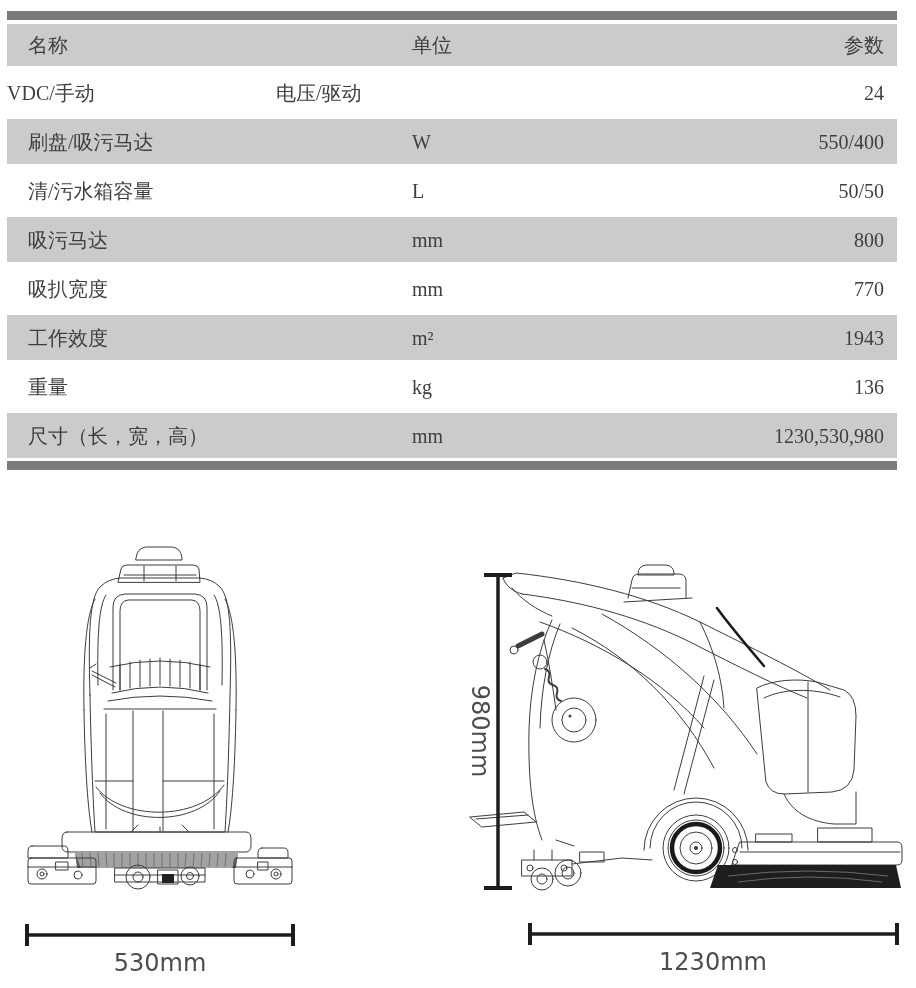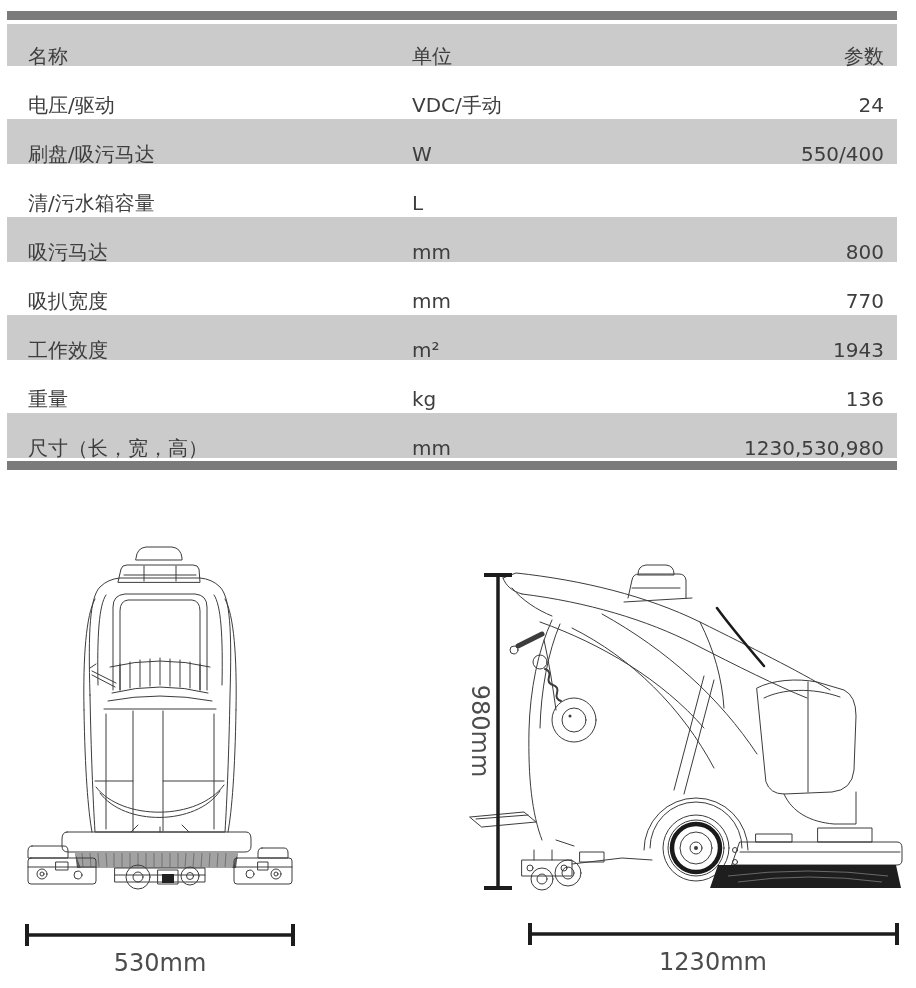--- a/index.html
+++ b/index.html
@@ -4,21 +4,21 @@
 <style>
   html,body{margin:0;padding:0;}
   body{
     width:916px;height:988px;position:relative;background:#ffffff;overflow:hidden;
     font-family:"DejaVu Sans","Liberation Sans",sans-serif;
   }
   .hbar{position:absolute;left:7px;width:890px;height:9px;background:#7b7b7b;}
   #bar-top{top:11px;}
   #bar-bottom{top:461px;}
   .spec{position:absolute;left:7px;top:24px;width:890px;display:flex;flex-direction:column;gap:4px;}
-  .trow{display:flex;align-items:flex-end;height:45px;background:#ffffff;}
+  .trow{display:flex;align-items:center;height:45px;background:#ffffff;font-family:Liberation Serif, serif;}
   .trow.head{height:42px;}
   .trow.head,.trow.alt{background:#cbcbcb;}
   .cell{font-size:20px;color:#3e3e3e;line-height:1;}
   .c1{width:405px;padding-left:21px;box-sizing:border-box;}
   .c2{width:248px;}
   .c3{flex:1;text-align:right;padding-right:13px;}
   .figs{position:absolute;left:0;top:474px;width:916px;height:514px;}
   svg{position:absolute;display:block;}
   #front-view{left:20px;top:71px;}   
   #side-view{left:452px;top:84px;}   
@@ -31,32 +31,33 @@
 
 <div class="hbar" id="bar-top"></div>
 
 <div class="spec">
   <div class="trow head">
     <div class="cell c1">名称</div>
     <div class="cell c2">单位</div>
     <div class="cell c3">参数</div>
   </div>
   <div class="trow">
+    <div class="cell c2">VDC/手动</div>
     <div class="cell c1">电压/驱动</div>
-    <div class="cell c2">VDC/手动</div>
     <div class="cell c3">24</div>
   </div>
   <div class="trow alt">
     <div class="cell c1">刷盘/吸污马达</div>
     <div class="cell c2">W</div>
     <div class="cell c3">550/400</div>
   </div>
   <div class="trow">
     <div class="cell c1">清/污水箱容量</div>
     <div class="cell c2">L</div>
+    <div class="cell c3">50/50</div>
   </div>
   <div class="trow alt">
     <div class="cell c1">吸污马达</div>
     <div class="cell c2">mm</div>
     <div class="cell c3">800</div>
   </div>
   <div class="trow">
     <div class="cell c1">吸扒宽度</div>
     <div class="cell c2">mm</div>
     <div class="cell c3">770</div>

